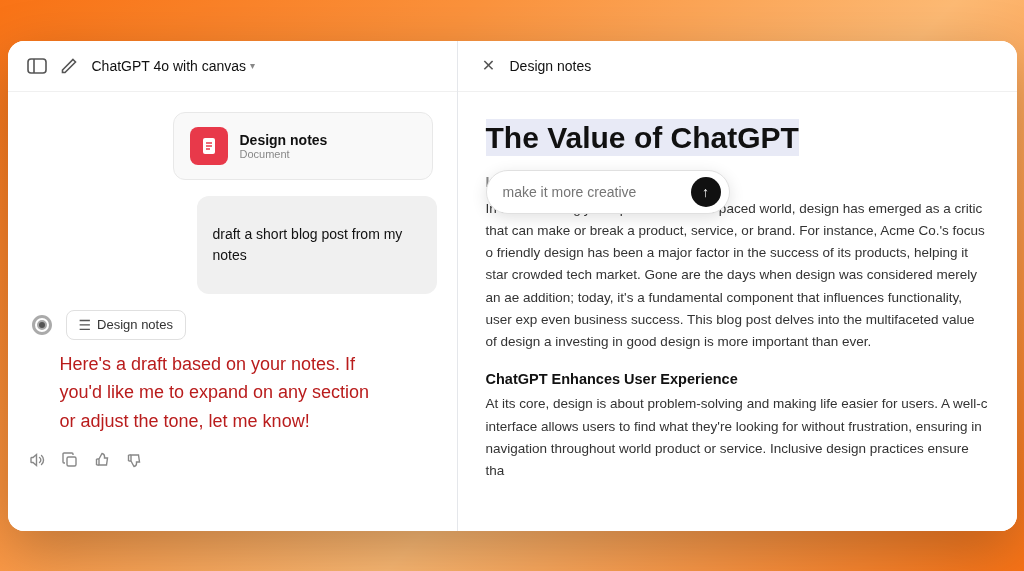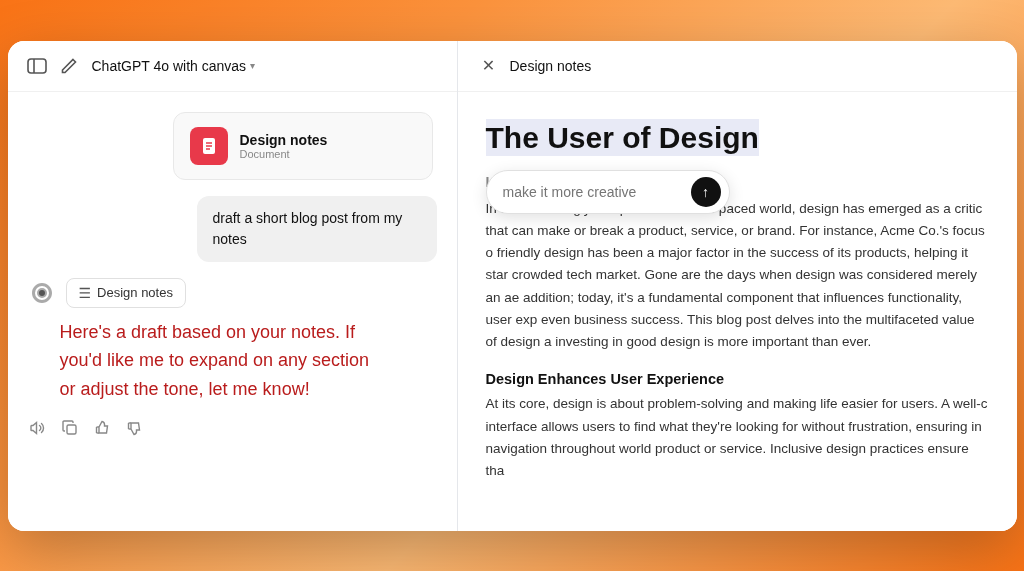--- a/index.html
+++ b/index.html
@@ -122,21 +122,21 @@
 
     .doc-info .doc-type {
       font-size: 11px;
       color: #888;
     }
 
     
     .user-message {
       background: #f0f0f0;
       border-radius: 12px;
-      padding: 12px 16px;
+      padding: 28px 16px;
       font-size: 14px;
       color: #111;
       align-self: flex-end;
       max-width: 240px;
       line-height: 1.5;
     }
 
     
     .ai-response {
       display: flex;
@@ -429,27 +429,27 @@
     <div class="right-content">
 
       <div class="inline-edit-popup">
         <input class="inline-edit-input" placeholder="make it more creative" style="">
         <div class="inline-edit-submit">
           <span>↑</span>
         </div>
       </div>
 
       <div class="title-block">
-        <span class="blog-title">The User of Design</span>
+        <span class="blog-title">The Value of ChatGPT</span>
       </div>
 
       <div class="blog-intro-label">Introduc</div>
 
       <p class="blog-para">In an increasingly competitive and fast-paced world, design has emerged as a critic that can make or break a product, service, or brand. For instance, Acme Co.'s focus o friendly design has been a major factor in the success of its products, helping it star crowded tech market. Gone are the days when design was considered merely an ae addition; today, it's a fundamental component that influences functionality, user exp even business success. This blog post delves into the multifaceted value of design a investing in good design is more important than ever.</p>
 
-      <div class="blog-section-title">Design Enhances User Experience</div>
+      <div class="blog-section-title">ChatGPT Enhances User Experience</div>
 
       <p class="blog-para">At its core, design is about problem-solving and making life easier for users. A well-c interface allows users to find what they're looking for without frustration, ensuring in navigation throughout world product or service. Inclusive design practices ensure tha</p>
 
     </div>
   </div>
 
 </div>
 
 </body></html>

